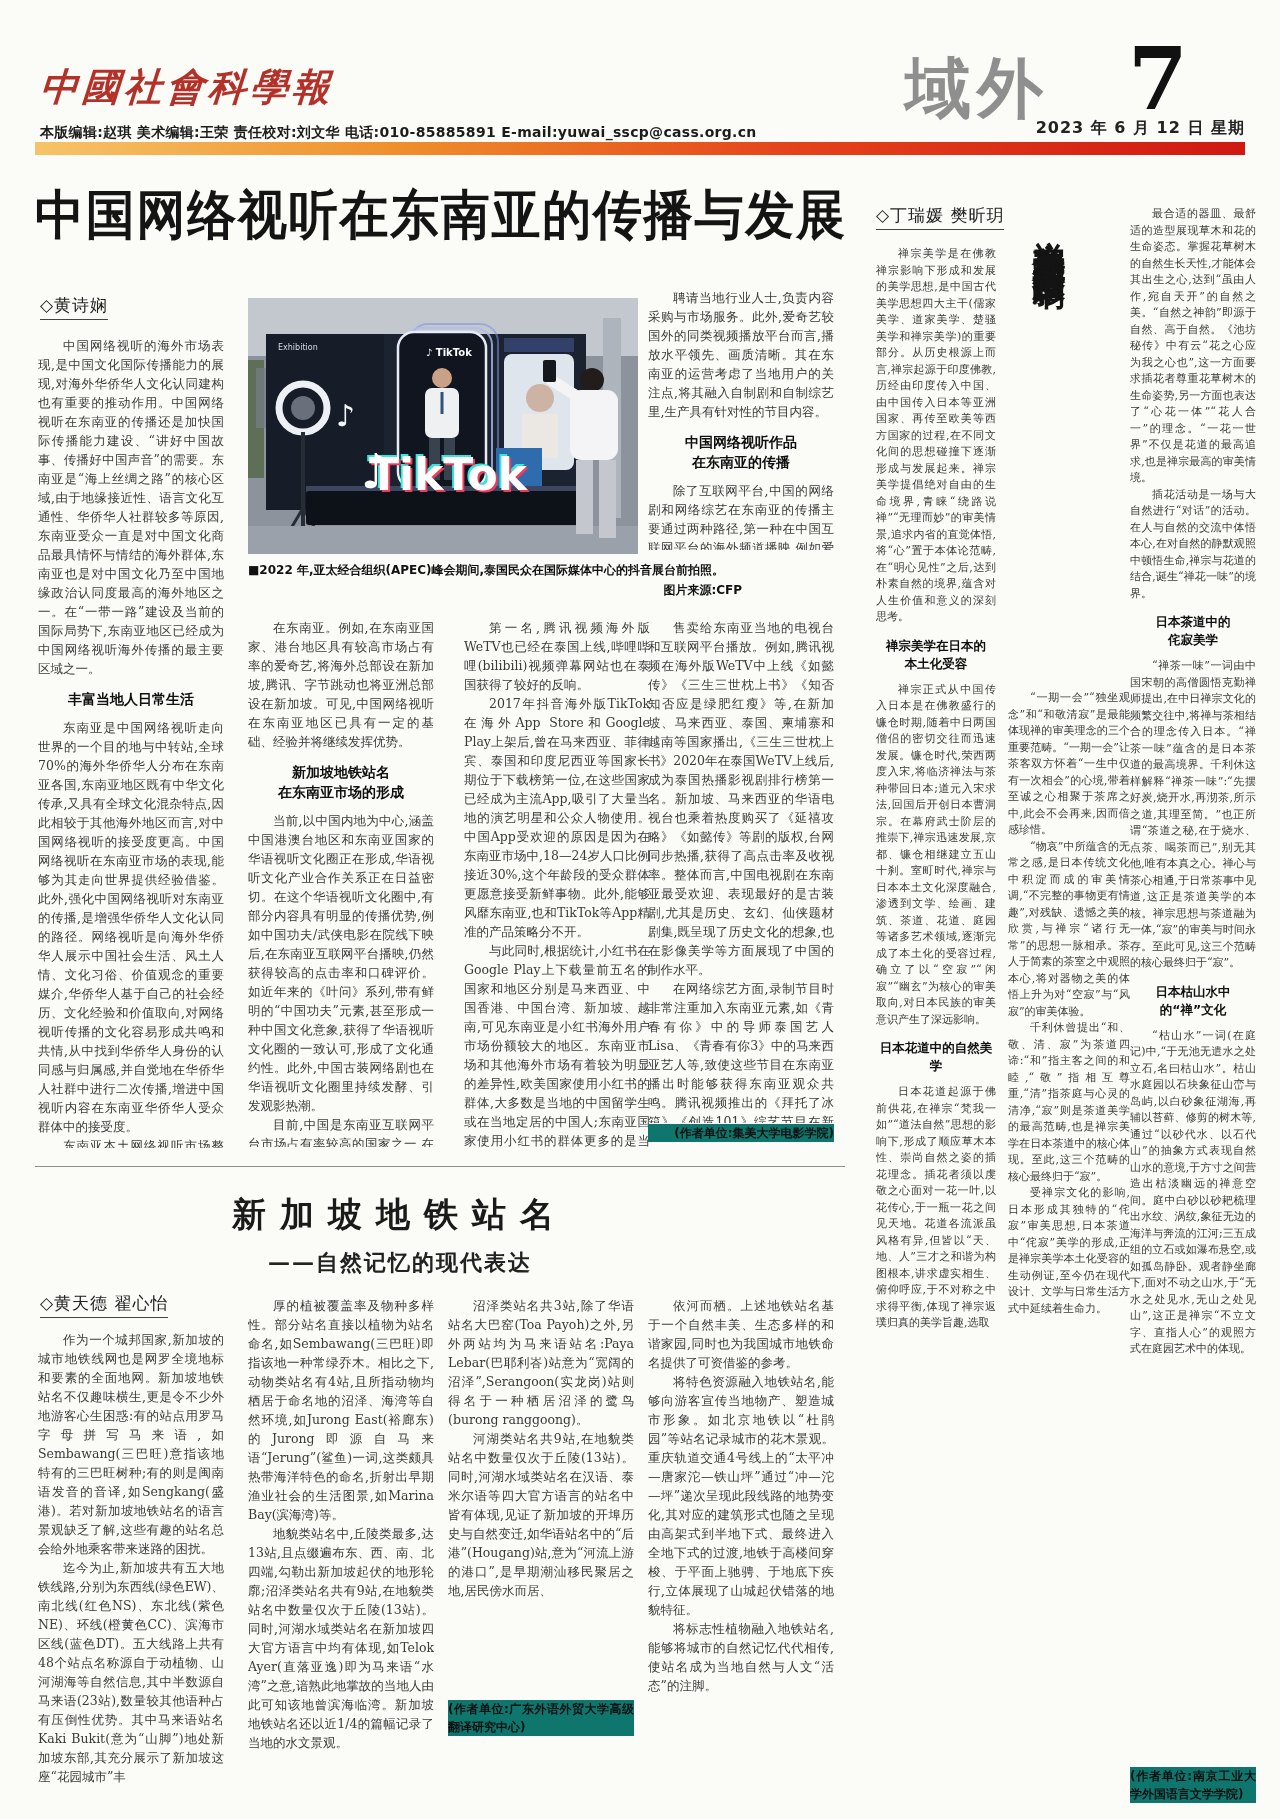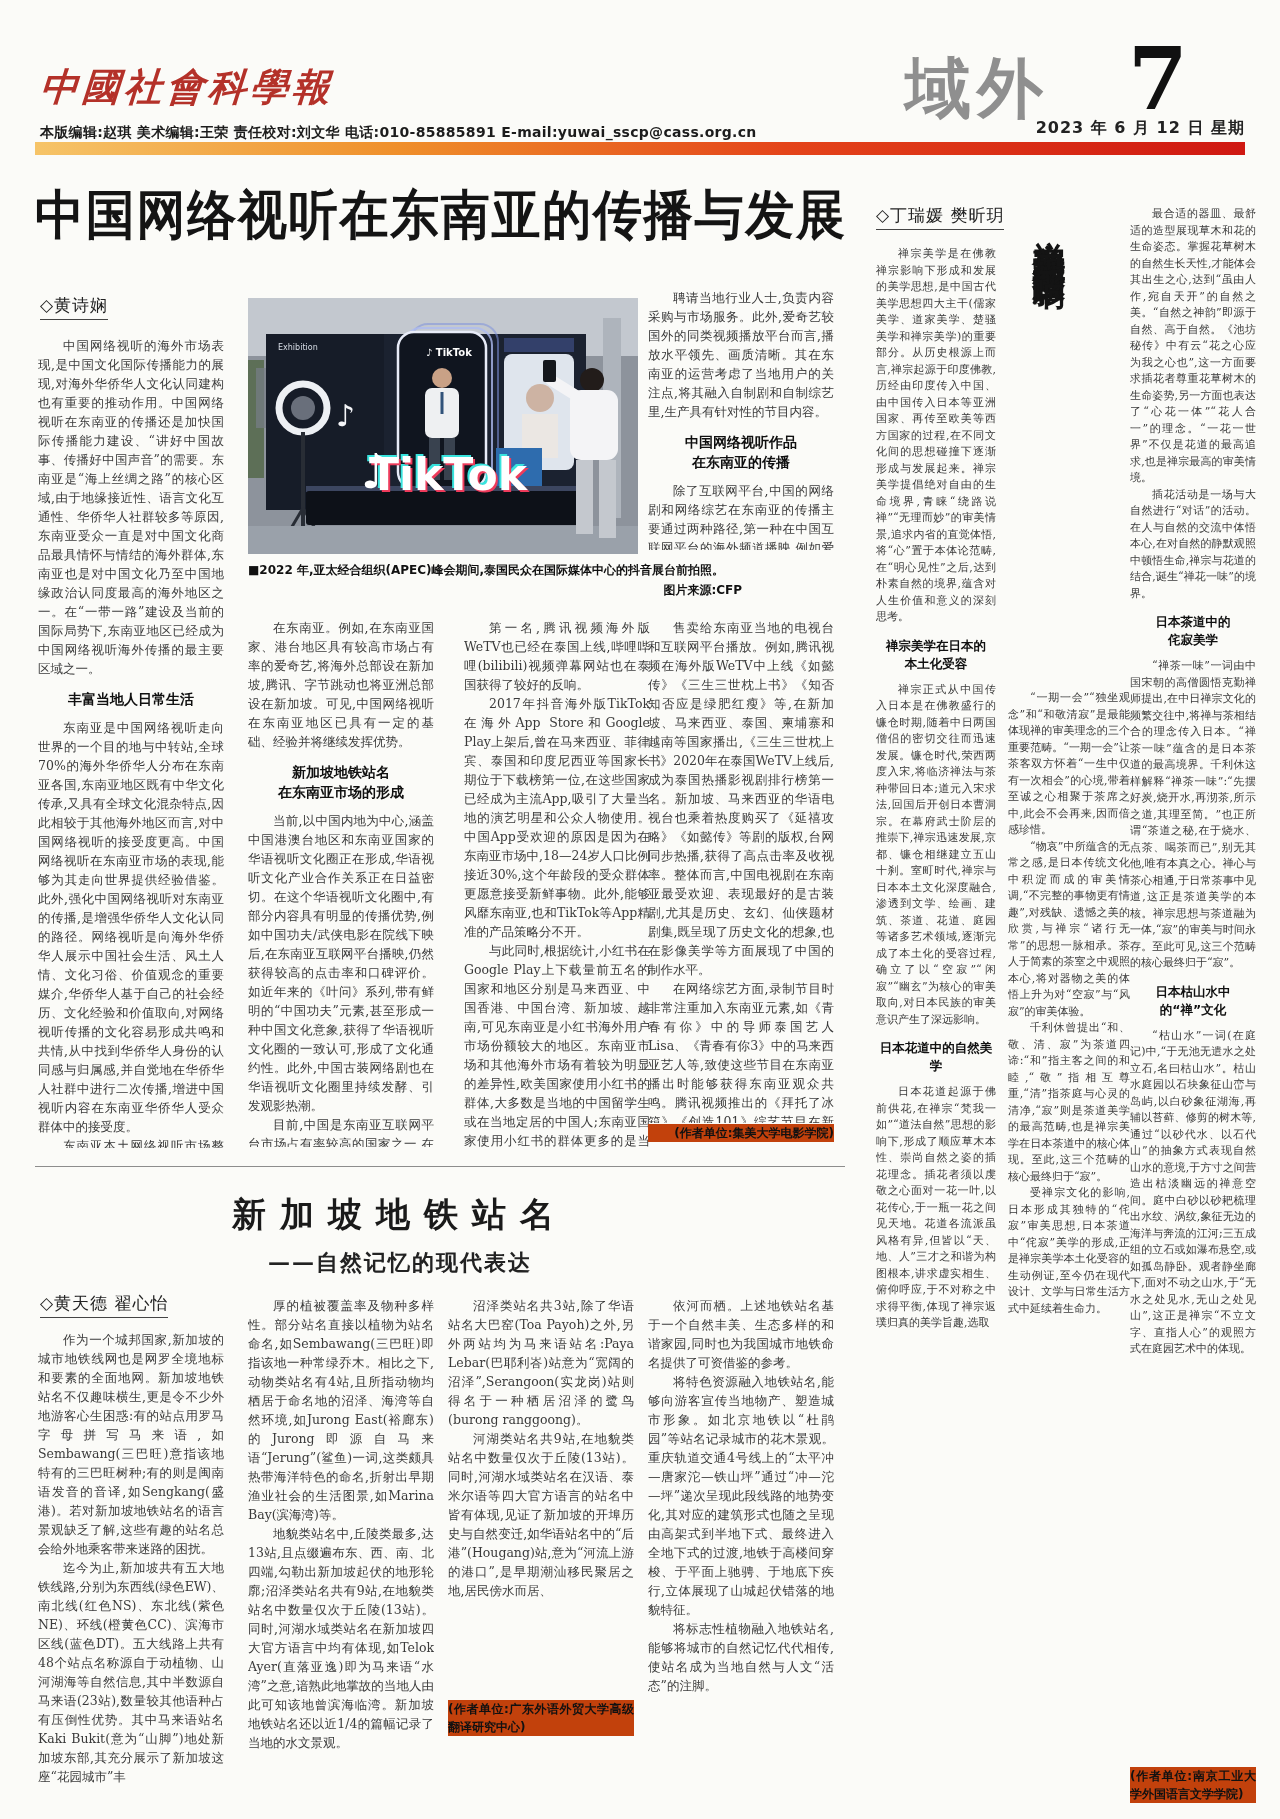--- a/index.html
+++ b/index.html
@@ -32,21 +32,21 @@
                transform:scaleY(1.08);transform-origin:top left;}
   .a3-headline{font-family:"DejaVu Sans",sans-serif;font-weight:700;font-size:34px;
                color:#1a1a1a;text-align:center;letter-spacing:14px;}
   .a3-subtitle{font-size:22px;font-weight:bold;color:#222;text-align:center;letter-spacing:2px;}
   .v-headline{writing-mode:vertical-rl;text-orientation:upright;font-family:"DejaVu Sans",sans-serif;
               font-weight:900;font-size:33px;letter-spacing:3px;color:#141414;}
   .caption{font-family:"DejaVu Sans",sans-serif;font-weight:bold;font-size:12px;
            line-height:20px;color:#111;}
   .caption .cap2{text-align:right;}
   .author-line{font-family:"DejaVu Sans",sans-serif;font-weight:bold;font-size:12px;
-               color:#111;text-align:right;background:#c2410c;line-height:18px;}
+               color:#111;text-align:right;background:#0f766e;line-height:18px;}
   .divider{height:1px;background:#8d8d8d;}
   .photo-frame{background:#ec4899;}
 </style>
 </head>
 <body>
 
 <div id="page">
 
   <div class="abs masthead" style="left:40px;top:62px;">中國社會科學報</div>
   <div class="abs credits" style="left:40px;top:124px;">本版编辑:赵琪   美术编辑:王荣   责任校对:刘文华   电话:010-85885891   E-mail:yuwai_sscp@cass.org.cn</div>

